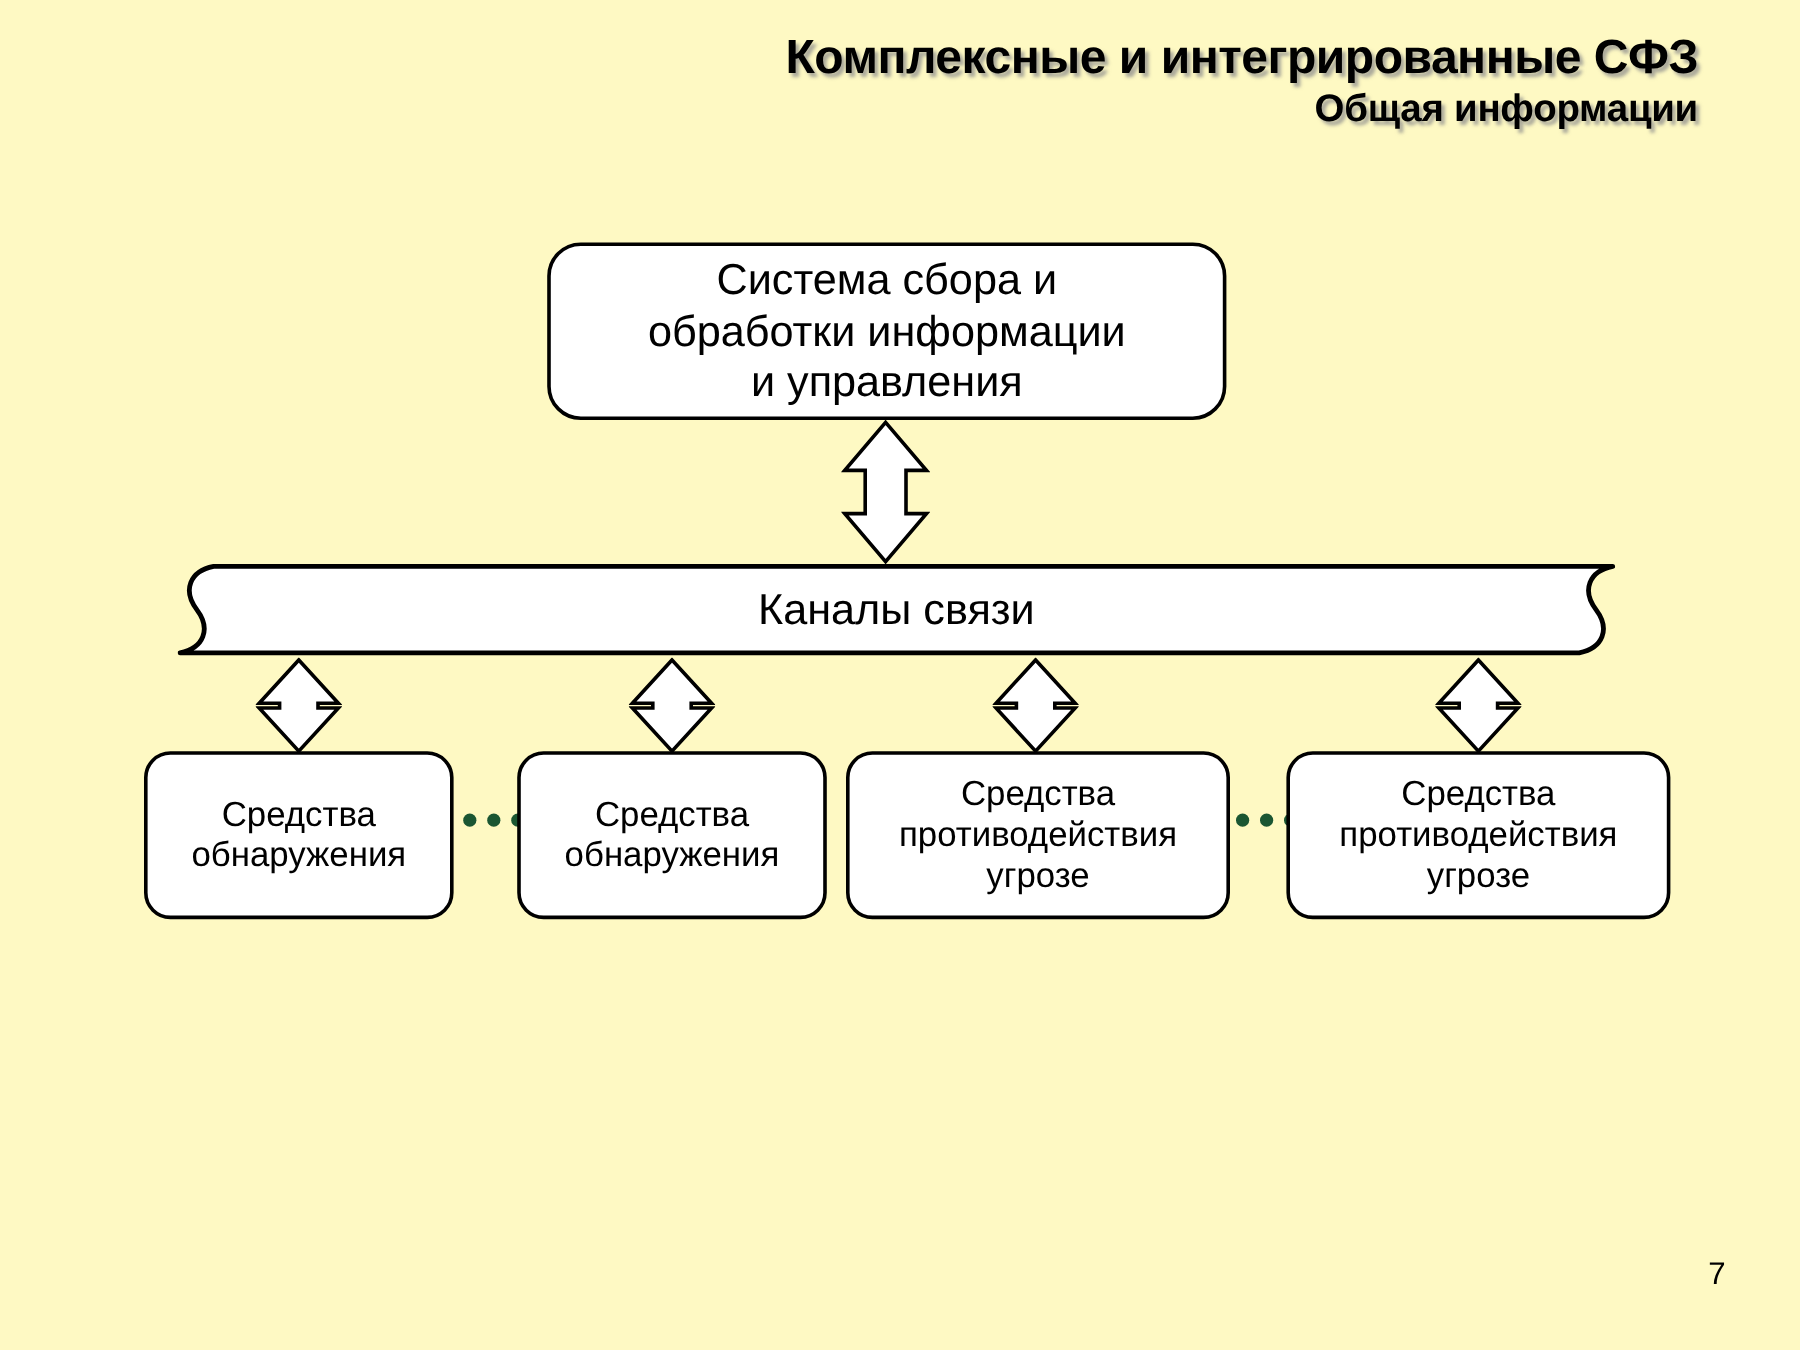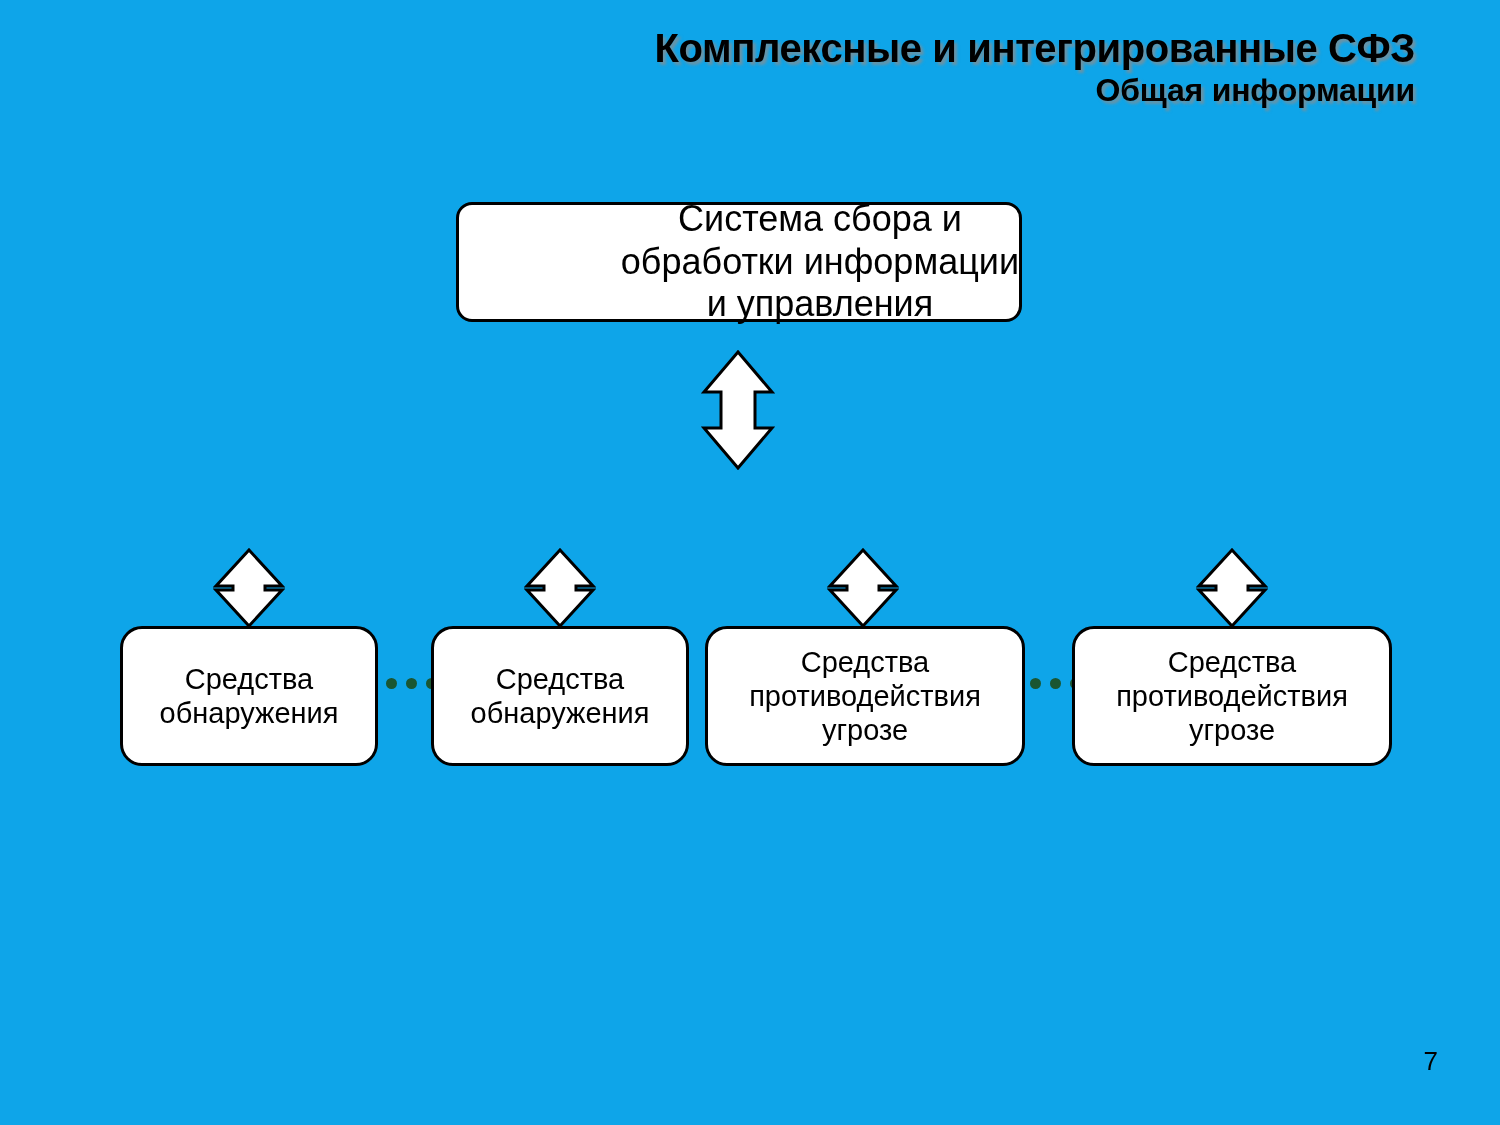--- a/index.html
+++ b/index.html
@@ -4,21 +4,21 @@
 <style>
   html, body {
     margin: 0;
     padding: 0;
     background: #ffffff;
   }
   #slide {
     position: relative;
     width: 1500px;
     height: 1125px;
-    background: #0ea5e9;
+    background: #fef9c3;
     overflow: hidden;
     font-family: "Liberation Sans", sans-serif;
   }
 
   
   #title-block {
     position: absolute;
     right: 85px;
     top: 28px;
     width: 1000px;
@@ -60,23 +60,22 @@
   .node .node-label {
     display: block;
     white-space: pre-line;
     line-height: 1.18;
   }
 
   #node-collection {
     left: 456px;
     top: 202px;
     width: 566px;
-    height: 120px;
-    border-radius: 16px;
-    justify-content: flex-end;
+    height: 148px;
+    border-radius: 28px;
   }
   #node-collection .node-label { font-size: 36px; }
 
   .leaf-node {
     top: 626px;
     height: 140px;
     border-radius: 22px;
   }
   .leaf-node .node-label { font-size: 29px; }
 
@@ -167,20 +166,32 @@
 обработки информации
 и управления</span>
   </div>
 
   <div class="arrow" id="arrow-top">
     <svg viewBox="0 0 74 120" preserveAspectRatio="none" aria-hidden="true">
       <polygon points="37,2 71,42 54,42 54,78 71,78 37,118 3,78 20,78 20,42 3,42" fill="#ffffff" stroke="#000000" stroke-width="3" stroke-linejoin="miter"></polygon>
     </svg>
   </div>
 
+  <div id="bar-channels">
+    <svg viewBox="0 0 1198 80" preserveAspectRatio="none" aria-hidden="true">
+      <path d="M 30 4
+               C 10 8, 4 24, 16 40
+               C 28 56, 22 72, 2 76
+               L 1168 76
+               C 1188 72, 1194 56, 1182 40
+               C 1170 24, 1176 8, 1196 4
+               Z" fill="#ffffff" stroke="#000000" stroke-width="4" stroke-linejoin="round"></path>
+    </svg>
+    <div class="bar-text">Каналы связи</div>
+  </div>
 
   <div class="arrow arrow-low" id="arrow-leaf-1">
     <svg viewBox="0 0 72 80" preserveAspectRatio="none" aria-hidden="true">
       <polygon points="36,2 69,38 52,38 52,42 69,42 36,78 3,42 20,42 20,38 3,38" fill="#ffffff" stroke="#000000" stroke-width="3" stroke-linejoin="miter"></polygon>
     </svg>
   </div>
   <div class="arrow arrow-low" id="arrow-leaf-2">
     <svg viewBox="0 0 72 80" preserveAspectRatio="none" aria-hidden="true">
       <polygon points="36,2 69,38 52,38 52,42 69,42 36,78 3,42 20,42 20,38 3,38" fill="#ffffff" stroke="#000000" stroke-width="3" stroke-linejoin="miter"></polygon>
     </svg>

